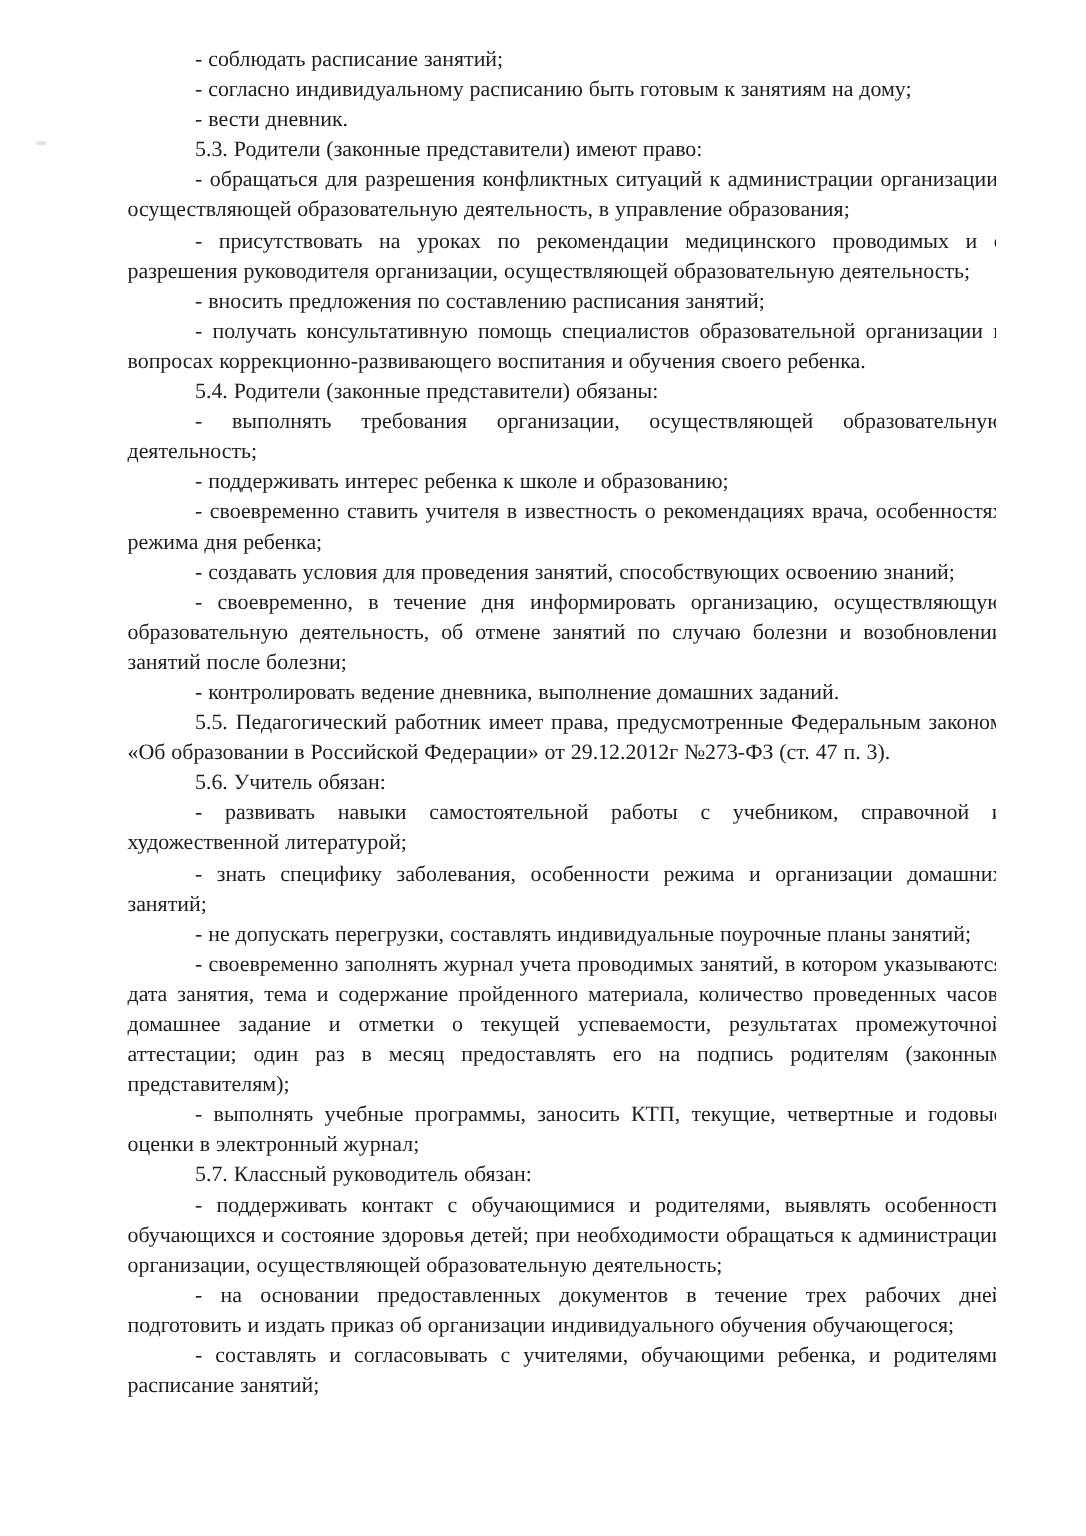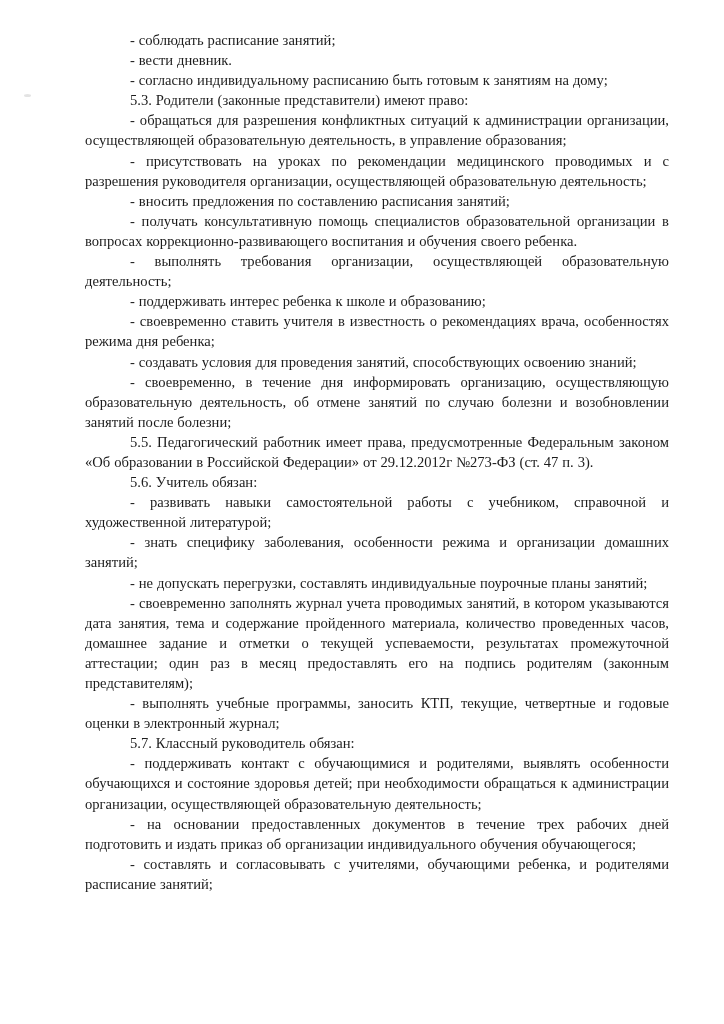--- a/index.html
+++ b/index.html
@@ -8,21 +8,20 @@
     background: #ffffff;
   }
   .page {
     position: relative;
     width: 664px;
     height: 1024px;
     background: #ffffff;
     overflow: hidden;
     font-family: "Liberation Serif", "DejaVu Serif", serif;
     color: #1c1c1c;
-    padding-left: 12px;
   }
   .doc-body {
     position: absolute;
     left: 85px;
     top: 30px;
     width: 584px;
     text-align: justify;
     font-size: 14.6px;
     line-height: 20.1px;
     -webkit-hyphens: none;
@@ -45,32 +44,34 @@
     opacity: 0.55;
   }
 </style>
 </head>
 <body>
 
 <div class="page">
   <span class="scan-artifact"></span>
   <div class="doc-body">
       <p class="para">- соблюдать расписание занятий;</p>
+      <p class="para">- согласно индивидуальному расписанию быть готовым к занятиям на дому;</p>
       <p class="para">- вести дневник.</p>
-      <p class="para">- согласно индивидуальному расписанию быть готовым к занятиям на дому;</p>
       <p class="para">5.3. Родители (законные представители) имеют право:</p>
       <p class="para">- обращаться для разрешения конфликтных ситуаций к администрации организации, осуществляющей образовательную деятельность, в управление образования;</p>
       <p class="para">- присутствовать на уроках по рекомендации медицинского проводимых и с разрешения руководителя организации, осуществляющей образовательную деятельность;</p>
       <p class="para">- вносить предложения по составлению расписания занятий;</p>
       <p class="para">- получать консультативную помощь специалистов образовательной организации в вопросах коррекционно-развивающего воспитания и обучения своего ребенка.</p>
+      <p class="para">5.4. Родители (законные представители) обязаны:</p>
       <p class="para">- выполнять требования организации, осуществляющей образовательную деятельность;</p>
       <p class="para">- поддерживать интерес ребенка к школе и образованию;</p>
       <p class="para">- своевременно ставить учителя в известность о рекомендациях врача, особенностях режима дня ребенка;</p>
       <p class="para">- создавать условия для проведения занятий, способствующих освоению знаний;</p>
       <p class="para">- своевременно, в течение дня информировать организацию, осуществляющую образовательную деятельность, об отмене занятий по случаю болезни и возобновлении занятий после болезни;</p>
+      <p class="para">- контролировать ведение дневника, выполнение домашних заданий.</p>
       <p class="para">5.5. Педагогический работник имеет права, предусмотренные Федеральным законом «Об образовании в Российской Федерации» от 29.12.2012г №273-ФЗ (ст. 47 п. 3).</p>
       <p class="para">5.6. Учитель обязан:</p>
       <p class="para">- развивать навыки самостоятельной работы с учебником, справочной и художественной литературой;</p>
       <p class="para">- знать специфику заболевания, особенности режима и организации домашних занятий;</p>
       <p class="para">- не допускать перегрузки, составлять индивидуальные поурочные планы занятий;</p>
       <p class="para">- своевременно заполнять журнал учета проводимых занятий, в котором указываются дата занятия, тема и содержание пройденного материала, количество проведенных часов, домашнее задание и отметки о текущей успеваемости, результатах промежуточной аттестации; один раз в месяц предоставлять его на подпись родителям (законным представителям);</p>
       <p class="para">- выполнять учебные программы, заносить КТП, текущие, четвертные и годовые оценки в электронный журнал;</p>
       <p class="para">5.7. Классный руководитель обязан:</p>
       <p class="para">- поддерживать контакт с обучающимися и родителями, выявлять особенности обучающихся и состояние здоровья детей; при необходимости обращаться к администрации организации, осуществляющей образовательную деятельность;</p>
       <p class="para">- на основании предоставленных документов в течение трех рабочих дней подготовить и издать приказ об организации индивидуального обучения обучающегося;</p>

